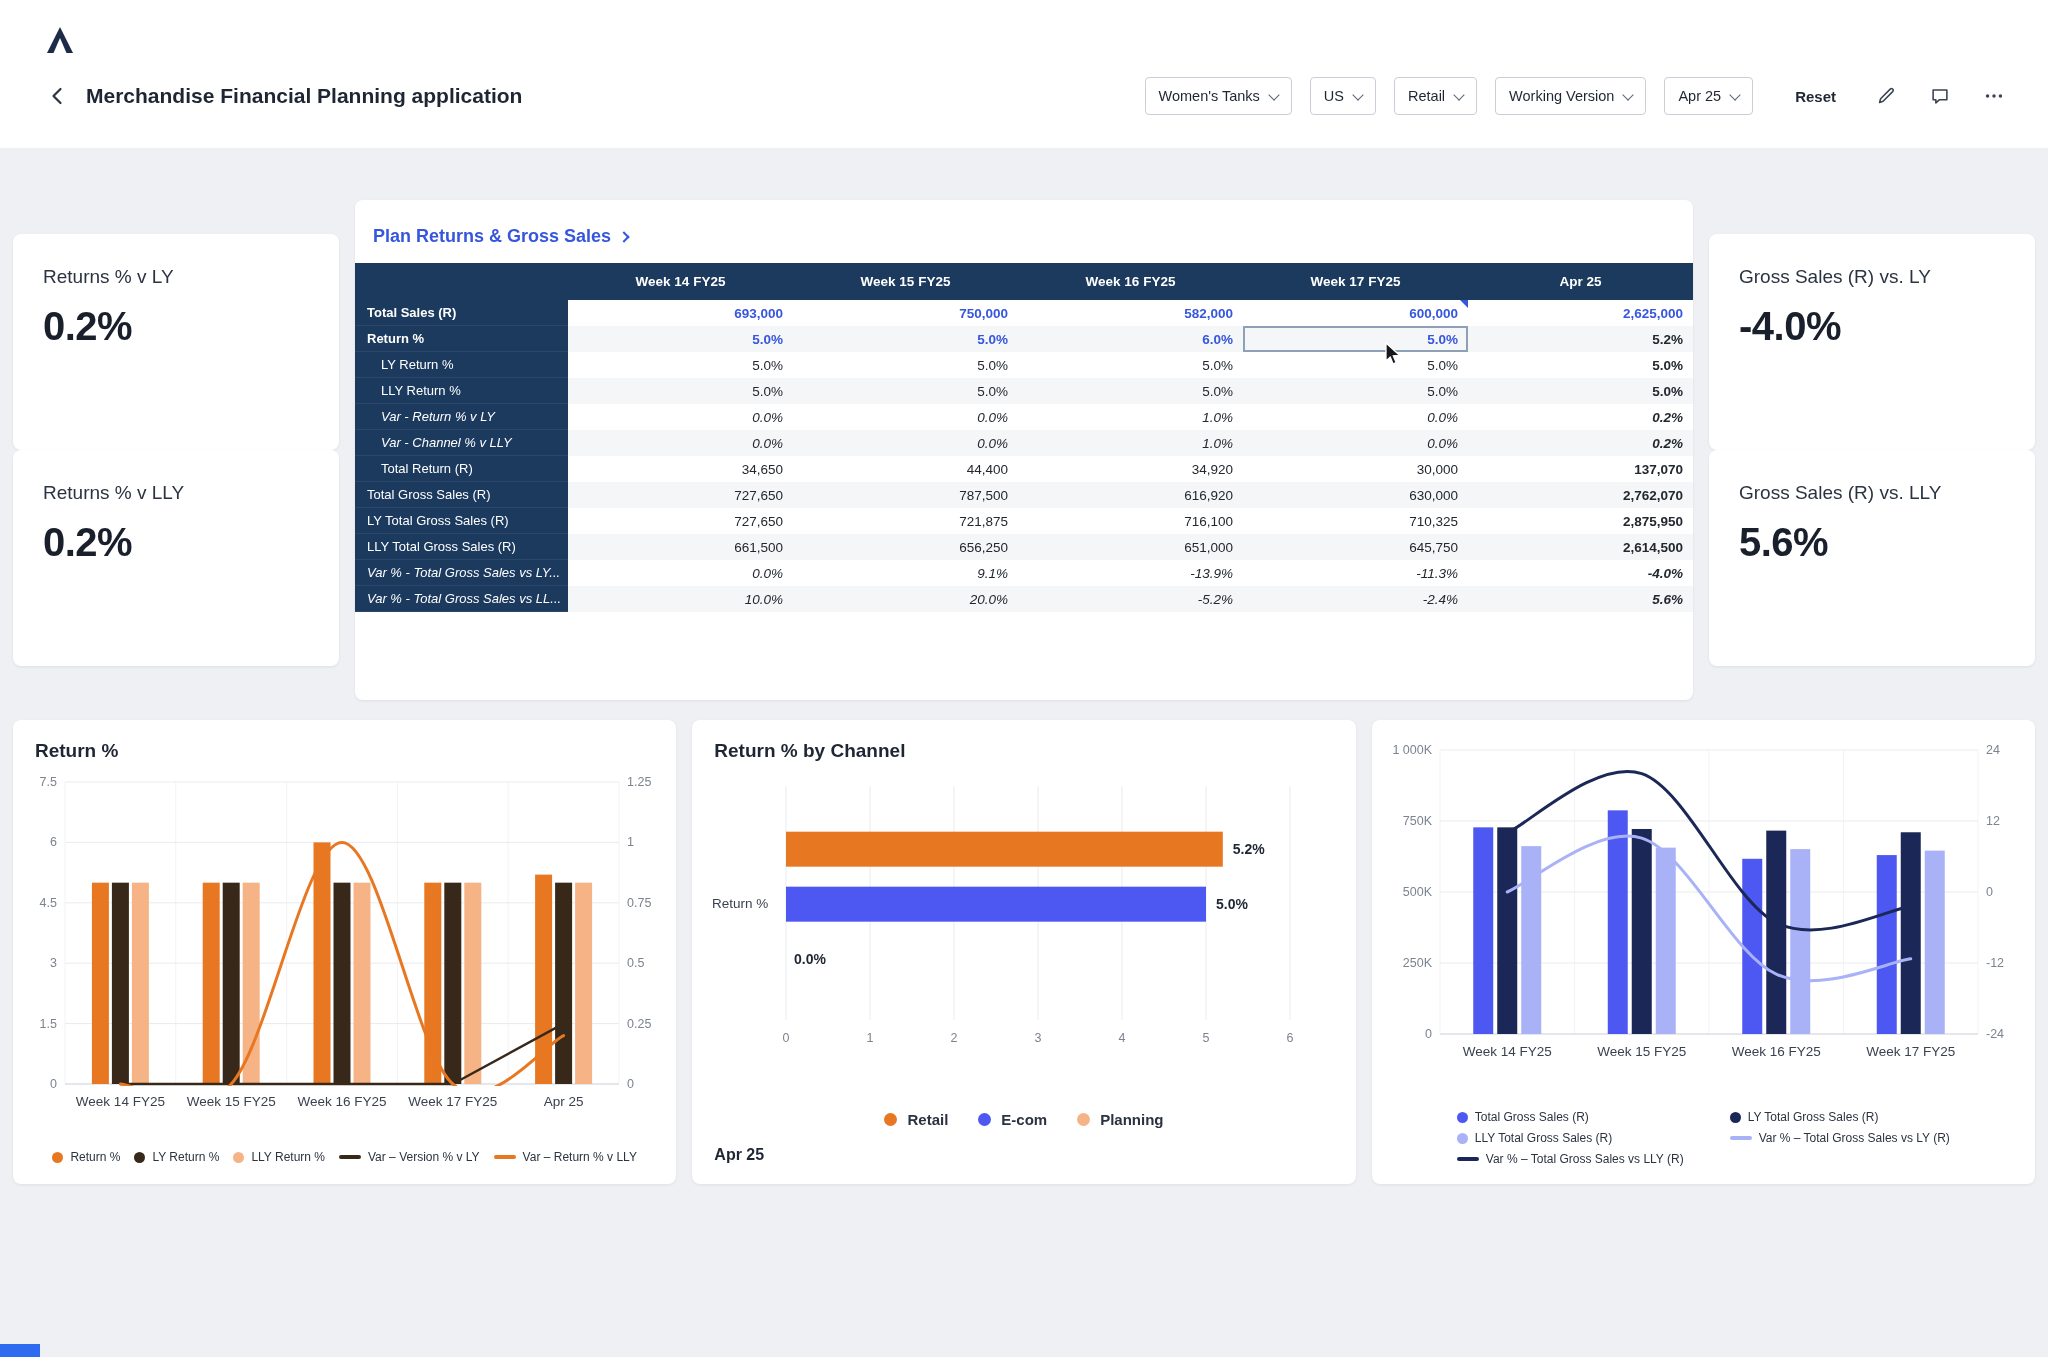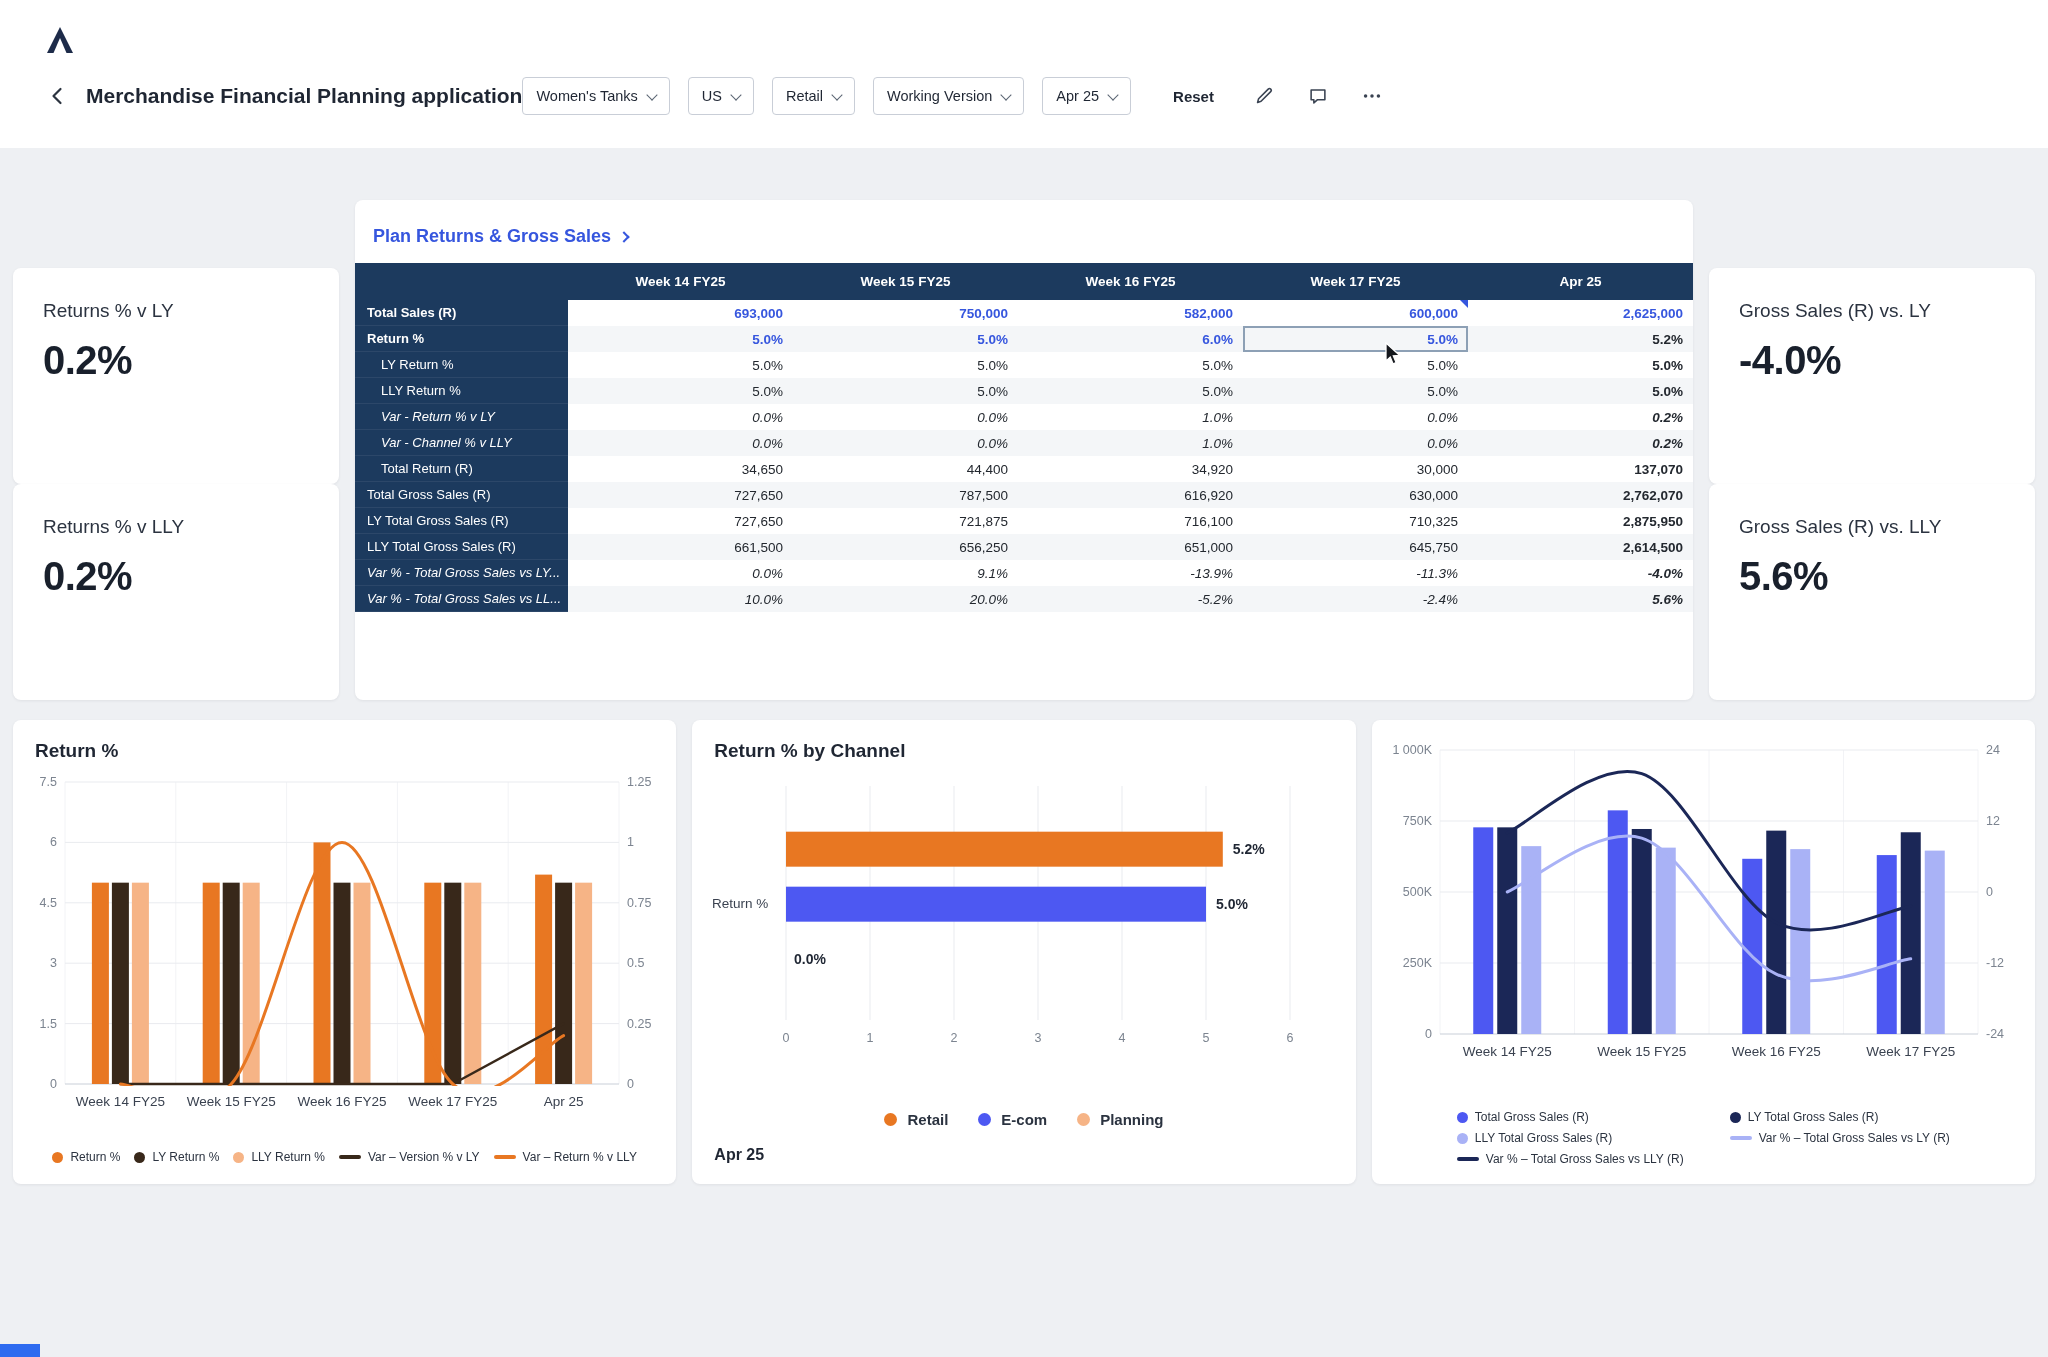--- a/index.html
+++ b/index.html
@@ -4,33 +4,33 @@
 <style>
   *{box-sizing:border-box;margin:0;padding:0}
   html,body{width:2048px;height:1357px}
   body{
     font-family:"Liberation Sans",sans-serif;
     background:#eef0f3;color:#1f2633;position:relative;overflow:hidden;
   }
   
   .topbar{background:#fff;height:148px;padding:0 36px 0 44px}
   .logo-row{height:60px;display:flex;align-items:flex-end}
-  .title-row{height:72px;display:flex;align-items:center;}
+  .title-row{height:72px;display:flex;align-items:center;justify-content:space-between}
   .title-left{display:flex;align-items:center;gap:14px}
   .back-btn{width:28px;height:28px;display:flex;align-items:center;justify-content:center;cursor:pointer}
   .app-title{font-size:21px;font-weight:600;color:#1f2633}
   .controls{display:flex;align-items:center;gap:18px}
   .filter-btn{display:flex;align-items:center;gap:10px;background:#fff;border:1px solid #c9ced7;border-radius:4px;height:38px;padding:0 13px;font-size:14.5px;color:#1f2633;font-family:inherit;cursor:pointer}
   .chev{width:8px;height:8px;border-right:1.6px solid #5b6573;border-bottom:1.6px solid #5b6573;transform:rotate(45deg);margin-top:-3px}
   .reset-btn{background:none;border:none;font-family:inherit;font-size:15px;font-weight:600;color:#1f2633;margin:0 14px 0 24px;cursor:pointer}
   .icon-btn{width:36px;height:36px;display:flex;align-items:center;justify-content:center;cursor:pointer}
   
   .content{padding:52px 13px 0}
   .row-a{display:flex;gap:16px;align-items:stretch}
-  .kpi-col{width:326px;display:flex;flex-direction:column;justify-content:flex-end}
+  .kpi-col{width:326px;display:flex;flex-direction:column;justify-content:center}
   .card{background:#fff;border-radius:8px;box-shadow:0 1px 3px rgba(24,32,46,.07)}
   .kpi-card{padding:32px 30px;height:216px}
   .kpi-title{font-size:19px;color:#2b3340}
   .kpi-value{font-size:40px;font-weight:700;color:#19202c;margin-top:16px;letter-spacing:-.5px}
   .table-card{flex:1;position:relative;overflow:hidden;height:500px}
   .table-title{display:flex;align-items:center;gap:9px;color:#3656de;font-weight:600;font-size:18px;padding:26px 18px 16px;cursor:pointer}
   .chev-right{width:8px;height:8px;border-right:2px solid #3656de;border-bottom:2px solid #3656de;transform:rotate(-45deg)}
   
   .ptable{width:100%;font-size:13.5px}
   .trow{display:grid;grid-template-columns:213px repeat(5,1fr)}

